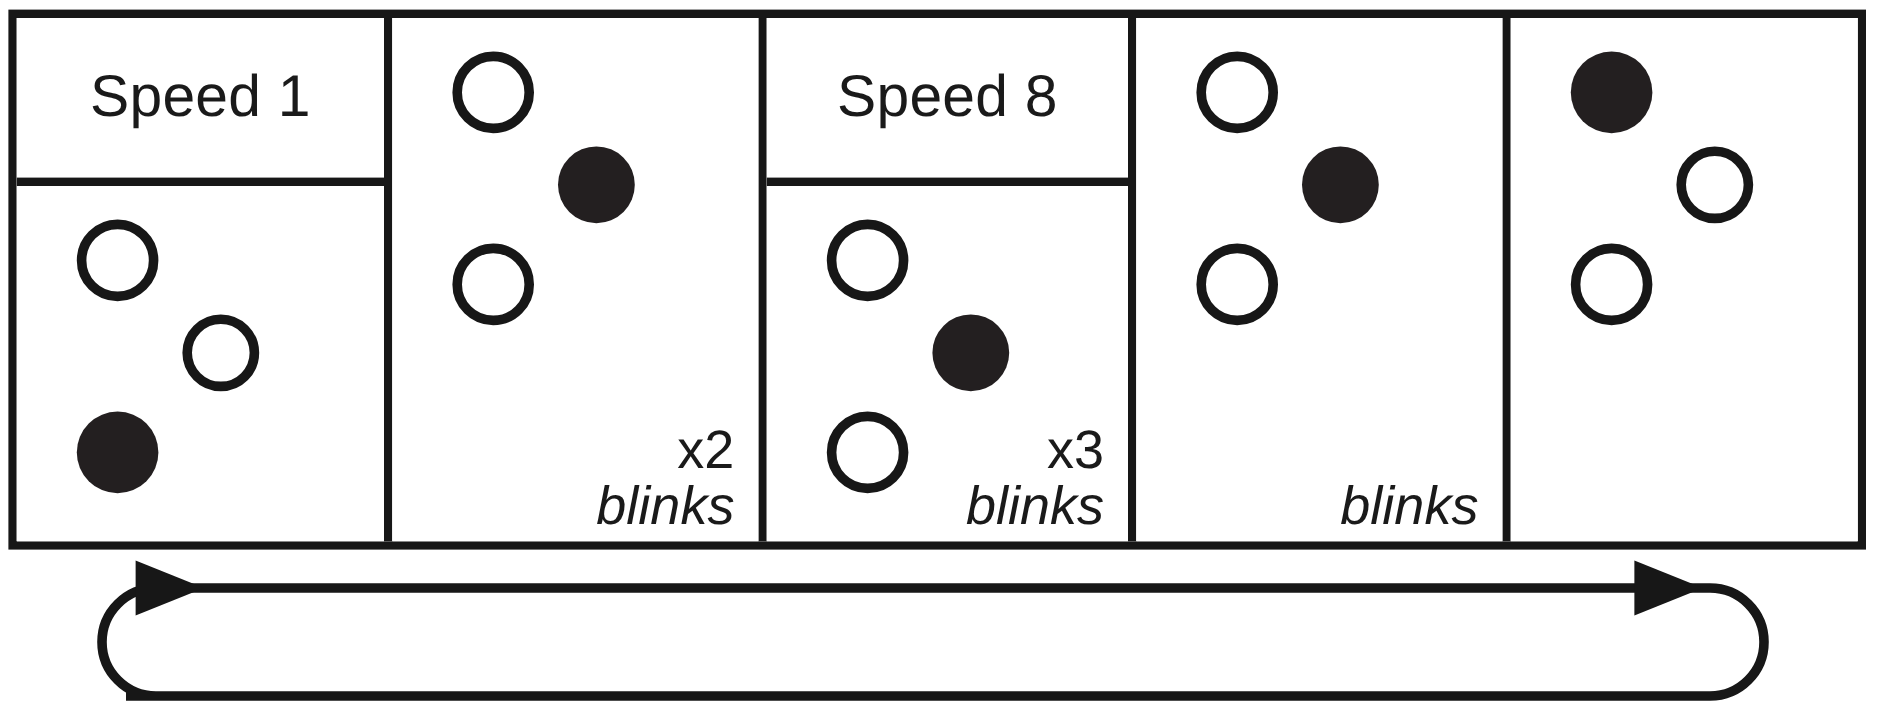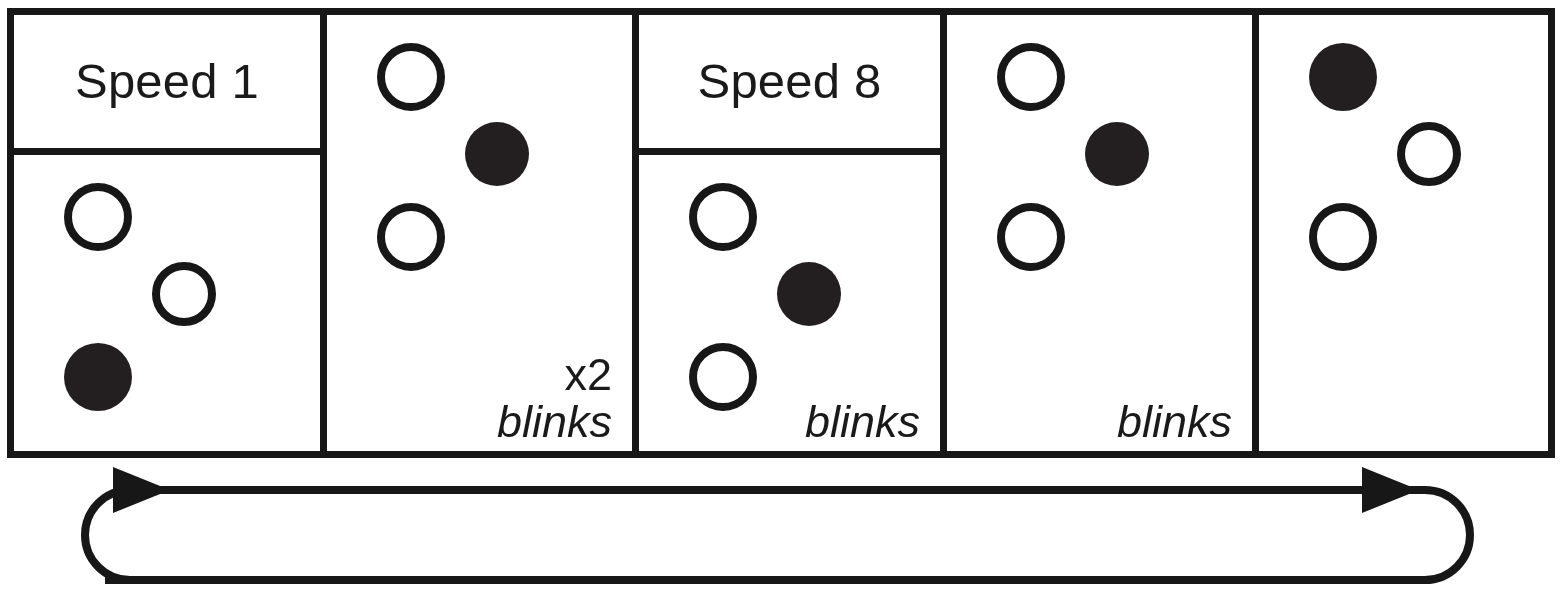--- a/index.html
+++ b/index.html
@@ -136,20 +136,21 @@
 
     <div class="col" style="flex:0 0 308px">
       <div class="header-cell">
         <span class="header-label">Speed 8</span>
       </div>
       <div class="body-cell">
         <span class="dot hollow slot-tl"></span>
         <span class="dot filled slot-mr"></span>
         <span class="dot hollow slot-bl"></span>
         <span class="caption">
+          <span class="cap-count">x3</span>
           <span class="cap-word">blinks</span>
         </span>
       </div>
     </div>
 
     <div class="col" style="flex:0 0 312px">
       <div class="body-cell">
         <span class="dot hollow slot-tl"></span>
         <span class="dot filled slot-mr"></span>
         <span class="dot hollow slot-bl"></span>

